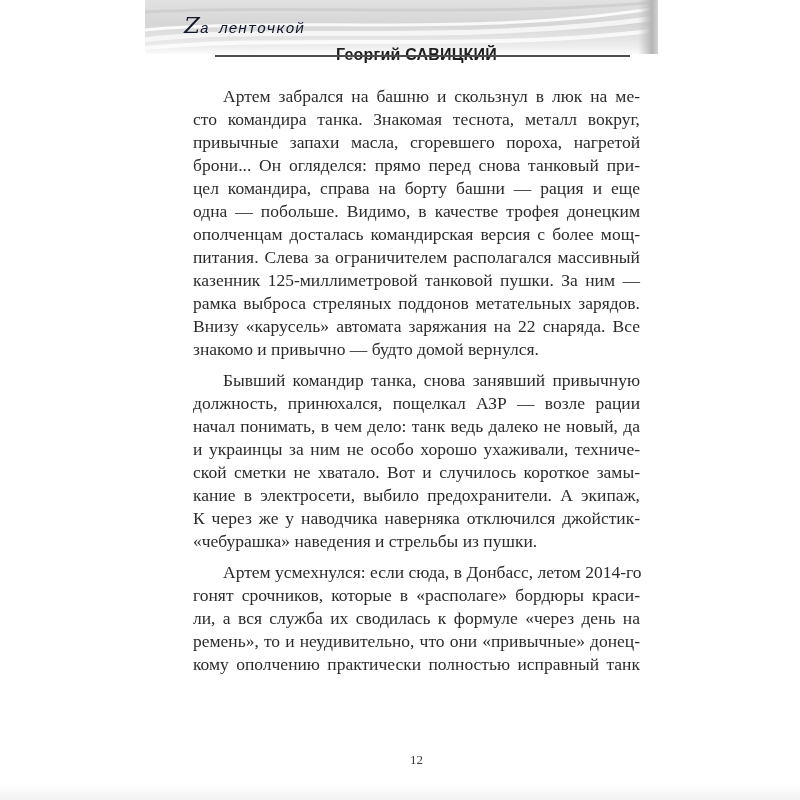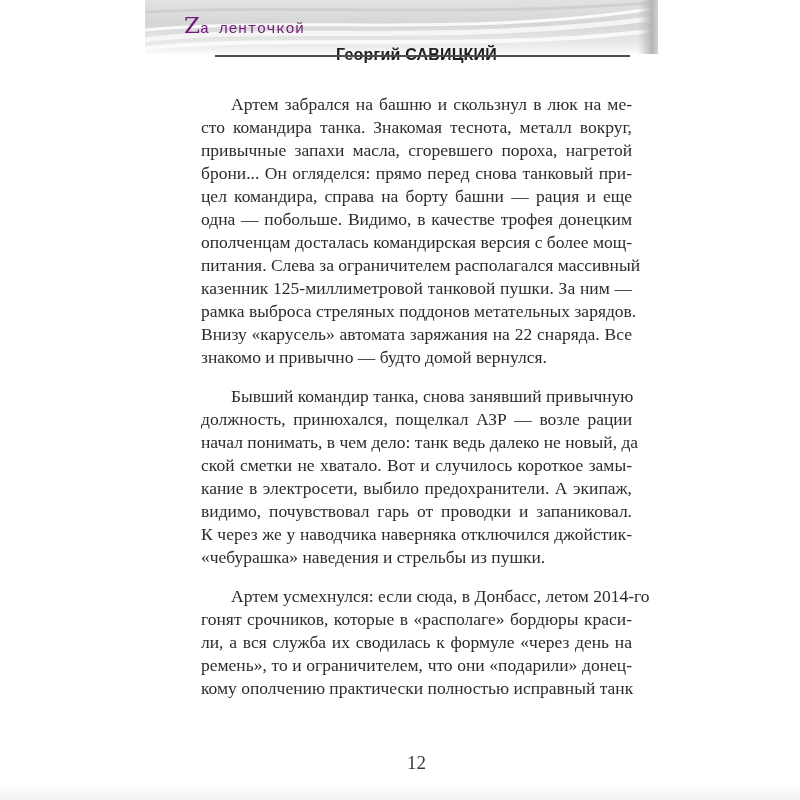--- a/index.html
+++ b/index.html
@@ -21,22 +21,23 @@
     left: 145px;
     top: 0;
     width: 513px;
     height: 54px;
   }
   .series-title {
     position: absolute;
     left: 184px;
     top: 14px;
     white-space: nowrap;
-    color: #701a75;
+    color: #0f172a;
     z-index: 2;
+    font-style: italic;
   }
   .series-title .initial {
     font-family: "DejaVu Serif", serif;
     font-size: 23px;
     font-weight: 500;
     line-height: 23px;
   }
   .series-title .rest {
     font-family: "Liberation Mono", monospace;
     font-size: 15px;
@@ -68,41 +69,41 @@
   }
   
   .body-text {
     position: absolute;
     left: 185px;
     top: 77px;
     width: 463px;
     color: #2b2b2b;
     font-size: 17.5px;
   }
-  .para { margin: 16px; }
+  .para { margin: 8px; }
   .line {
     height: 23px;
     line-height: 23px;
     text-align: justify;
     text-align-last: justify;
     white-space: nowrap;
     overflow: visible;
   }
   .line.first { text-indent: 30px; }
   .line.last {
     text-align: right;
     text-align-last: left;
   }
   .page-number {
     position: absolute;
     left: 185px;
     top: 752px;
     width: 463px;
     text-align: center;
-    font-size: 19px;
+    font-size: 13px;
     color: #3a3a3a;
   }
   .bottom-shade {
     position: absolute;
     left: 0;
     bottom: 0;
     width: 800px;
     height: 16px;
     background: linear-gradient(to bottom, rgba(0,0,0,0) 0%, rgba(0,0,0,0.05) 100%);
     pointer-events: none;
@@ -155,31 +156,31 @@
         <div class="line">питания. Слева за ограничителем располагался массивный</div>
         <div class="line">казенник 125-миллиметровой танковой пушки. За ним —</div>
         <div class="line">рамка выброса стреляных поддонов метательных зарядов.</div>
         <div class="line">Внизу «карусель» автомата заряжания на 22 снаряда. Все</div>
         <div class="line last">знакомо и привычно — будто домой вернулся.</div>
       </div>
       <div class="para">
         <div class="line first">Бывший командир танка, снова занявший привычную</div>
         <div class="line">должность, принюхался, пощелкал АЗР — возле рации</div>
         <div class="line">начал понимать, в чем дело: танк ведь далеко не новый, да</div>
+        <div class="line">и украинцы за ним не особо хорошо ухаживали, техниче-</div>
         <div class="line">ской сметки не хватало. Вот и случилось короткое замы-</div>
         <div class="line">кание в электросети, выбило предохранители. А экипаж,</div>
-        <div class="line">видимо, почувствовал гарь от проводки и запаниковал.</div>
         <div class="line">К через же у наводчика наверняка отключился джойстик-</div>
         <div class="line last">«чебурашка» наведения и стрельбы из пушки.</div>
       </div>
       <div class="para">
         <div class="line first">Артем усмехнулся: если сюда, в Донбасс, летом 2014-го</div>
         <div class="line">гонят срочников, которые в «располаге» бордюры краси-</div>
         <div class="line">ли, а вся служба их сводилась к формуле «через день на</div>
-        <div class="line">ремень», то и ограничителем, что они «подарили» донец-</div>
+        <div class="line">ремень», то и неудивительно, что они «привычные» донец-</div>
         <div class="line">кому ополчению практически полностью исправный танк</div>
       </div>
     </div>
 
   <div class="page-number">12</div>
 
   <div class="bottom-shade"></div>
 
 </div>
 

